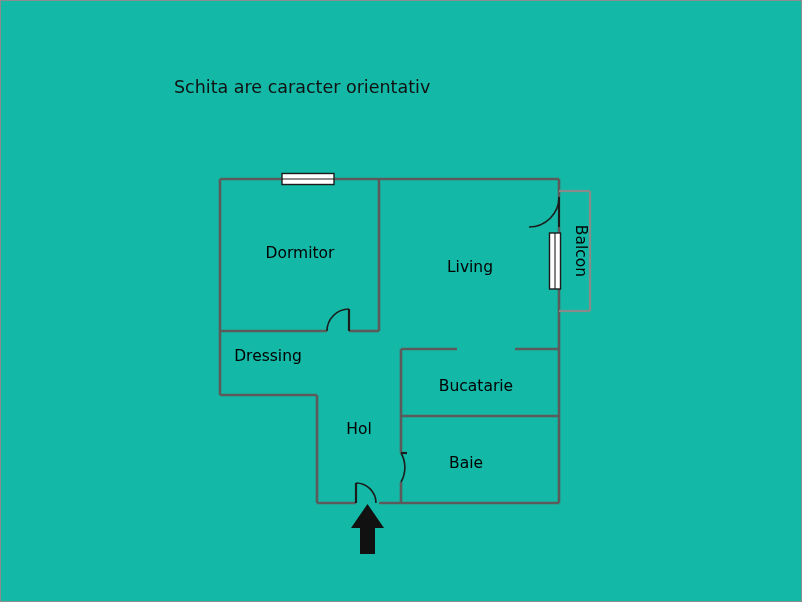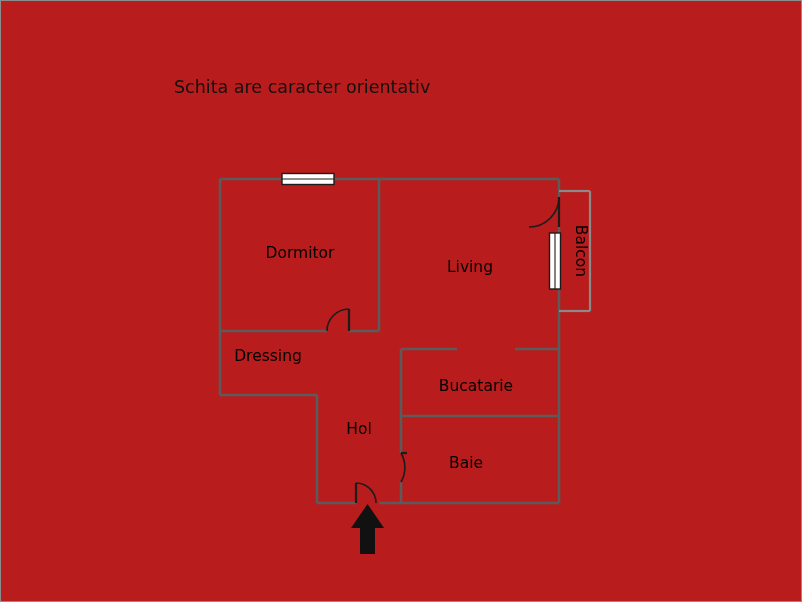--- a/index.html
+++ b/index.html
@@ -15,21 +15,21 @@
     overflow: hidden;
   }
   #page-frame {
     position: absolute;
     left: 0;
     top: 0;
     width: 802px;
     height: 602px;
     box-sizing: border-box;
     border: 1px solid #8c8c8c;
-    background: #b91c1c;
+    background: #14b8a6;
   }
   #plan-svg {
     position: absolute;
     left: 0;
     top: 0;
     display: block;
   }
   .plan-title {
     font-family: "DejaVu Sans", sans-serif;
     font-size: 17.5px;

